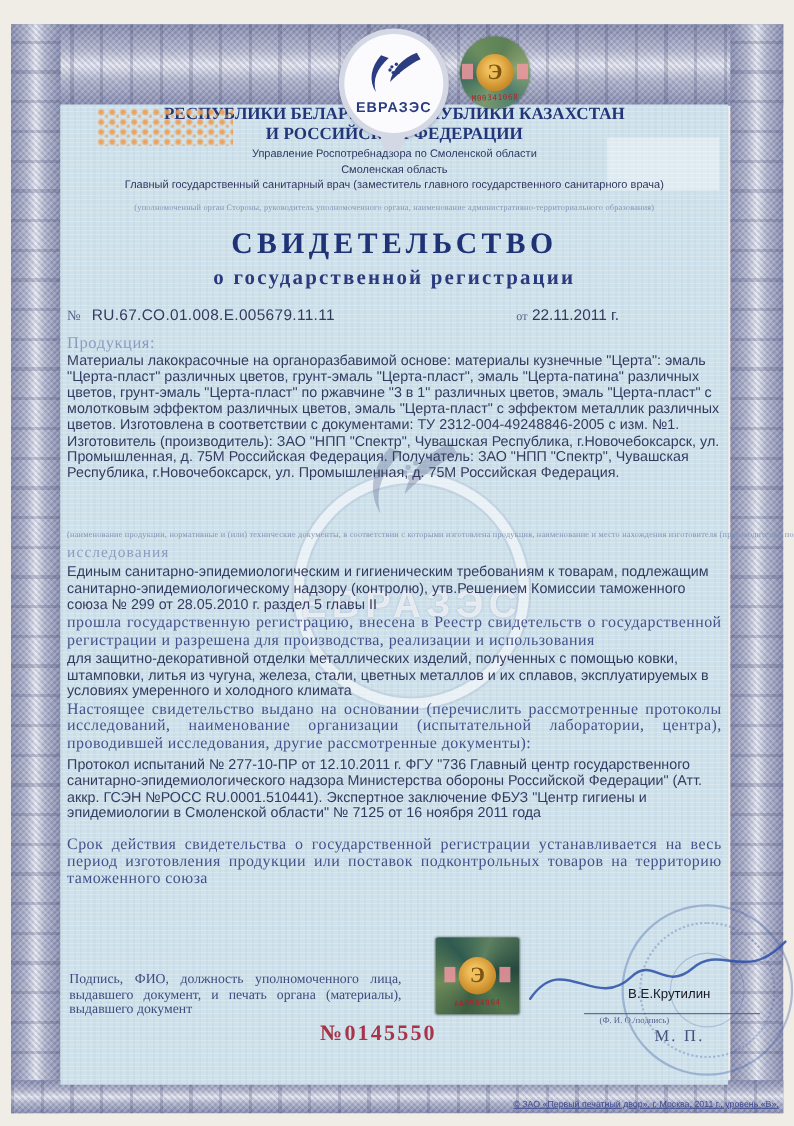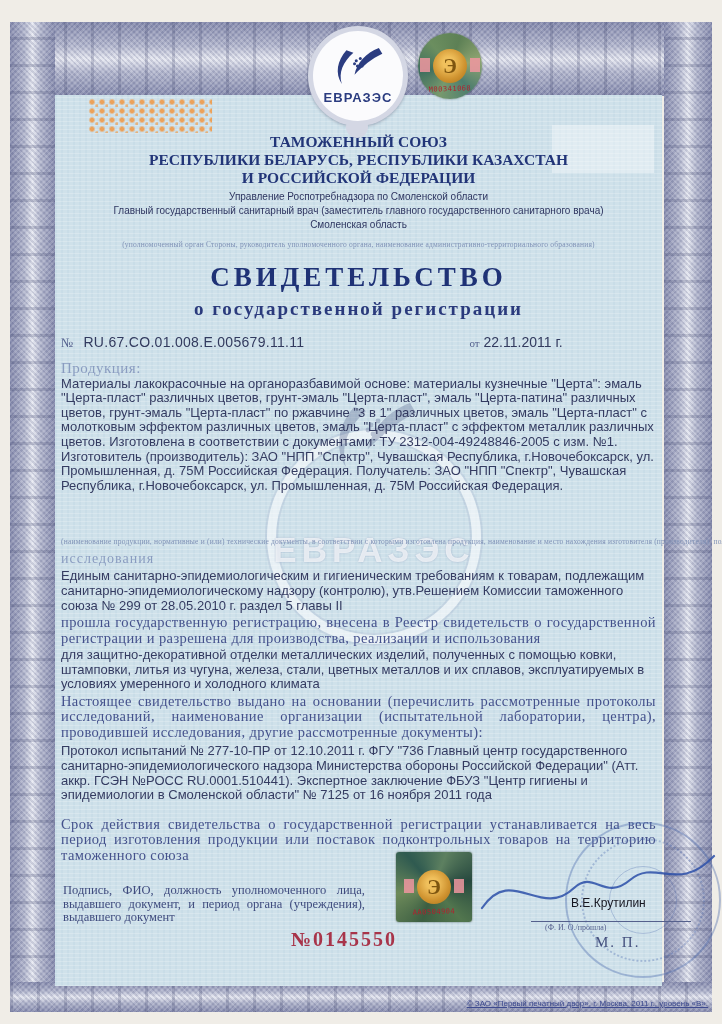--- a/index.html
+++ b/index.html
@@ -150,27 +150,26 @@
           <circle cx="60" cy="26" r="2.4"></circle>
         <circle cx="57" cy="33" r="2.4"></circle>
           <circle cx="49" cy="33" r="2.4"></circle>
           <circle cx="44" cy="29" r="2.4"></circle>
       </g>
     </svg>
     <div class="wm-label">ЕВРАЗЭС</div>
   </div>
 
   <div class="content">
-    <div class="hdr hdr-main">ТАМОЖЕННЫЙ СОЮЗ</div>
     <div class="hdr" style="font-size:15.5px;line-height:18px;">РЕСПУБЛИКИ БЕЛАРУСЬ, РЕСПУБЛИКИ КАЗАХСТАН</div>
     <div class="hdr" style="font-size:15.5px;line-height:18px;">И РОССИЙСКОЙ ФЕДЕРАЦИИ</div>
 
     <div class="auth">Управление Роспотребнадзора по Смоленской области</div>
+    <div class="auth" style="margin-top:0;">Смоленская область</div>
     <div class="auth" style="margin-top:0;">Главный государственный санитарный врач (заместитель главного государственного санитарного врача)</div>
-    <div class="auth" style="margin-top:0;">Смоленская область</div>
 
     <div class="cap cap1">(уполномоченный орган Стороны, руководитель уполномоченного органа, наименование административно-территориального образования)</div>
 
     <div class="title">СВИДЕТЕЛЬСТВО</div>
     <div class="subtitle">о государственной регистрации</div>
 
     <div class="numrow">
       <span class="no">№</span>
       <span class="num">RU.67.CO.01.008.E.005679.11.11</span>
       <span class="ot">от</span>
@@ -186,24 +185,24 @@
     <div class="p-sans mt2">Единым санитарно-эпидемиологическим и гигиеническим требованиям к товарам, подлежащим санитарно-эпидемиологическому надзору (контролю), утв.Решением Комиссии таможенного союза № 299 от 28.05.2010 г. раздел 5 главы II</div>
 
     <div class="p-serif mt2">прошла государственную регистрацию, внесена в Реестр свидетельств о государственной регистрации и разрешена для производства, реализации и использования</div>
     <div class="p-sans mt2">для защитно-декоративной отделки металлических изделий, полученных с помощью ковки, штамповки, литья из чугуна, железа, стали, цветных металлов и их сплавов, эксплуатируемых в условиях умеренного и холодного климата</div>
     <div class="p-serif mt2">Настоящее свидетельство выдано на основании (перечислить рассмотренные протоколы исследований, наименование организации (испытательной лаборатории, центра), проводившей исследования, другие рассмотренные документы):</div>
     <div class="p-sans mt4">Протокол испытаний № 277-10-ПР от 12.10.2011 г. ФГУ "736 Главный центр государственного санитарно-эпидемиологического надзора Министерства обороны Российской Федерации" (Атт. аккр. ГСЭН №РОСС RU.0001.510441). Экспертное заключение ФБУЗ "Центр гигиены и эпидемиологии в Смоленской области" № 7125 от 16 ноября 2011 года</div>
     <div class="p-serif mt14">Срок действия свидетельства о государственной регистрации устанавливается на весь период изготовления продукции или поставок подконтрольных товаров на территорию таможенного союза</div>
   </div>
 
   <div class="footer-zone">
-    <div class="sign-caption">Подпись, ФИО, должность уполномоченного лица, выдавшего документ, и период органа (учреждения), выдавшего документ</div>
+    <div class="sign-caption">Подпись, ФИО, должность уполномоченного лица, выдавшего документ, и печать органа (материалы), выдавшего документ</div>
     <div class="signer-name">В.Е.Крутилин</div>
     <div class="sig-line"></div>
-    <div class="sig-caption">(Ф. И. О./прошла)</div>
+    <div class="sig-caption">(Ф. И. О./подпись)</div>
     <div class="mp">М. П.</div>
     <div class="blank-number">№0145550</div>
   </div>
 </div>
 
 <div class="orange-patch"></div>
 
 <div class="seal">
   <div class="seal-outer"></div>
   <div class="seal-inner">

